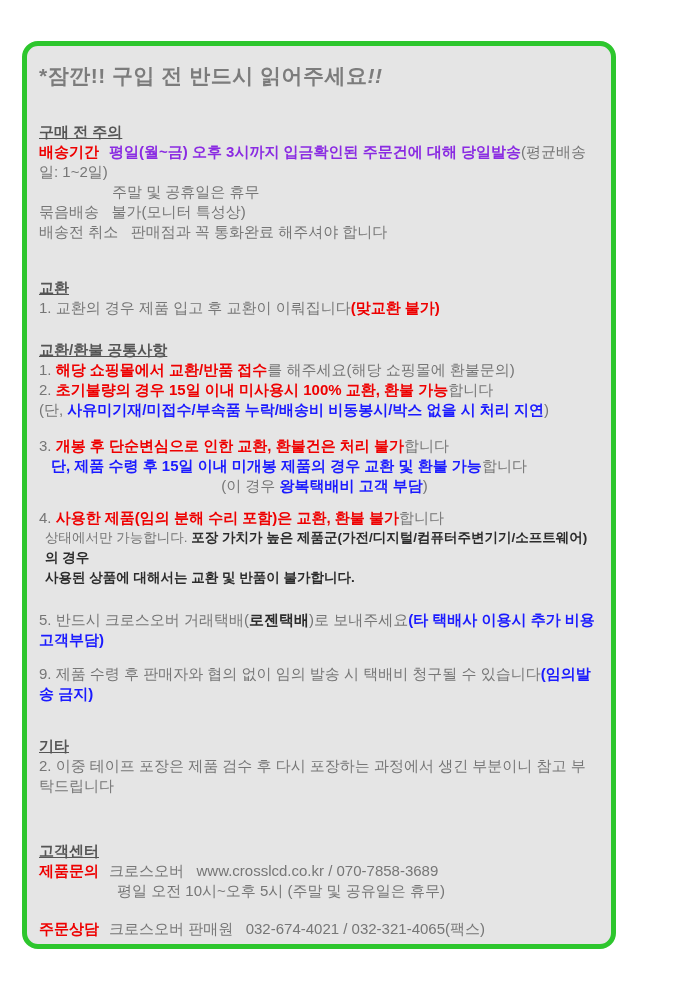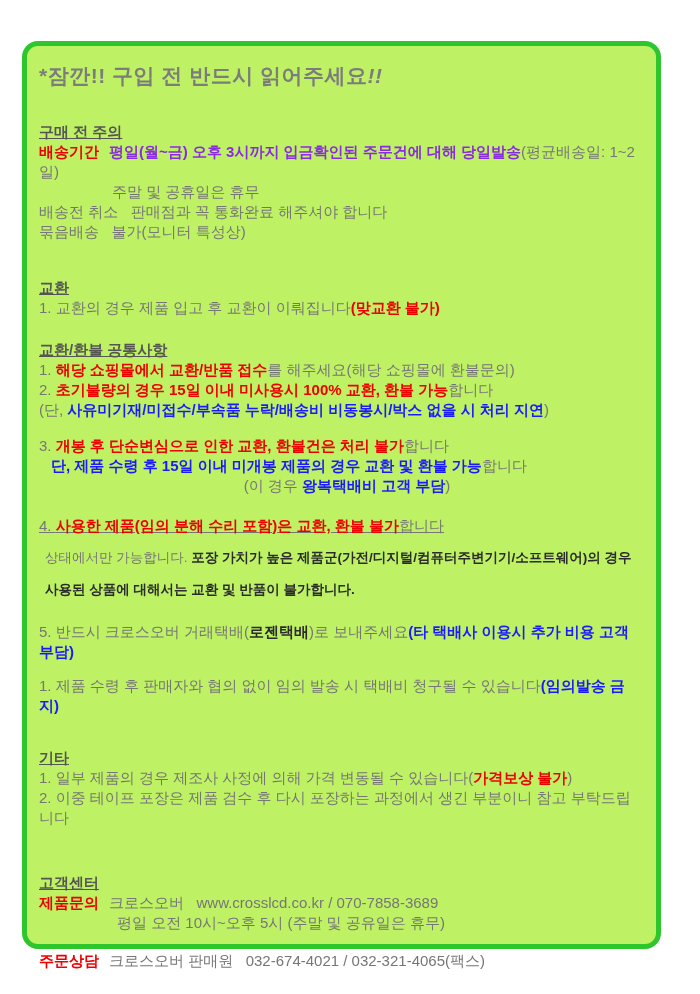--- a/index.html
+++ b/index.html
@@ -2,68 +2,67 @@
 <html><head>
 <meta charset="utf-8">
 <style>
   html,body{margin:0;padding:0;background:#ffffff;}
   body{
     width:700px;height:994px;position:relative;overflow:hidden;
     font-family:"Liberation Sans","DejaVu Sans",sans-serif;
   }
   .notice-box{
     position:absolute;left:22px;top:41px;
-    width:639px;height:908px;box-sizing:border-box;
+    width:594px;height:908px;box-sizing:border-box;
     border:5px solid #2dc62d;border-radius:16px;
-    background:#bef264;
+    background:#e5e5e5;
     padding:16px 14px 0 12px;
   }
   .title{
     font-size:21px;font-weight:bold;color:#7c7c7c;
     line-height:28px;letter-spacing:0.5px;white-space:pre-wrap;
   }
   .title .title-em{font-style:italic;font-weight:bold;}
   .blk{
     font-size:15px;line-height:20px;color:#767676;white-space:pre-wrap;
   }
   .blk.heading{font-weight:bold;color:#555555;text-decoration:underline;}
-  .blk.small{font-size:13.5px;margin-top:12px;}
+  .blk.small{font-size:13.5px;}
   .s-g{color:inherit;}
   .s-r{color:#ee0000;font-weight:bold;text-align:right;}
   .s-b{color:#1a1aff;font-weight:bold;}
   .s-p{color:#8a2be2;font-weight:bold;}
   .s-k{color:#2b2b2b;font-weight:bold;}
   .s-rl{color:#ee0000;font-weight:bold;display:inline-block;width:70px;}
 </style>
 </head>
 <body>
 
 <div class="notice-box">
   <div class="title"><span>*잠깐!! 구입 전 반드시 읽어주세요</span><span class="title-em">!!</span></div>
   <div>
       <div class="blk heading" style="margin-top: 32px;"><span class="s-g">구매 전 주의</span></div>
       <div class="blk line"><span class="s-rl">배송기간</span><span class="s-p">평일(월~금) 오후 3시까지 입금확인된 주문건에 대해 당일발송</span><span class="s-g">(평균배송일: 1~2일)</span></div>
       <div class="blk line" style="padding-left: 73px;"><span class="s-g">주말 및 공휴일은 휴무</span></div>
+      <div class="blk line"><span class="s-g">묶음배송   불가(모니터 특성상)</span></div>
       <div class="blk line"><span class="s-g">배송전 취소   판매점과 꼭 통화완료 해주셔야 합니다</span></div>
-      <div class="blk line"><span class="s-g">묶음배송   불가(모니터 특성상)</span></div>
       <div class="blk heading" style="margin-top: 36px;"><span class="s-g">교환</span></div>
       <div class="blk line"><span class="s-g">1. 교환의 경우 제품 입고 후 교환이 이뤄집니다</span><span class="s-r">(맞교환 불가)</span></div>
       <div class="blk heading" style="margin-top: 22px;"><span class="s-g">교환/환불 공통사항</span></div>
       <div class="blk line"><span class="s-g">1. </span><span class="s-r">해당 쇼핑몰에서 교환/반품 접수</span><span class="s-g">를 해주세요(해당 쇼핑몰에 환불문의)</span></div>
       <div class="blk line" style=""><span class="s-g">2. </span><span class="s-r">초기불량의 경우 15일 이내 미사용시 100% 교환, 환불 가능</span><span class="s-g">합니다</span></div>
       <div class="blk line"><span class="s-g">(단, </span><span class="s-b">사유미기재/미접수/부속품 누락/배송비 비동봉시/박스 없을 시 처리 지연</span><span class="s-g">)</span></div>
       <div class="blk line" style="margin-top: 16px;"><span class="s-g">3. </span><span class="s-r">개봉 후 단순변심으로 인한 교환, 환불건은 처리 불가</span><span class="s-g">합니다</span></div>
       <div class="blk line" style="padding-left: 12px;"><span class="s-b">단, 제품 수령 후 15일 이내 미개봉 제품의 경우 교환 및 환불 가능</span><span class="s-g">합니다</span></div>
       <div class="blk line" style="padding-left: 13px; text-align: center;"><span class="s-g">(이 경우 </span><span class="s-b">왕복택배비 고객 부담</span><span class="s-g">)</span></div>
-      <div class="blk line" style="margin-top: 20px; text-decoration: underline;"><span class="s-g">4. </span><span class="s-r">사용한 제품(임의 분해 수리 포함)은 교환, 환불 불가</span><span class="s-g">합니다</span></div>
+      <div class="blk line" style="margin-top: 12px;"><span class="s-g">4. </span><span class="s-r">사용한 제품(임의 분해 수리 포함)은 교환, 환불 불가</span><span class="s-g">합니다</span></div>
       <div class="blk small" style="padding-left: 6px;"><span class="s-g">상태에서만 가능합니다. </span><span class="s-k">포장 가치가 높은 제품군(가전/디지털/컴퓨터주변기기/소프트웨어)의 경우</span></div>
       <div class="blk small" style="padding-left: 6px;"><span class="s-k">사용된 상품에 대해서는 교환 및 반품이 불가합니다.</span></div>
       <div class="blk line" style="margin-top: 22px;"><span class="s-g">5. 반드시 크로스오버 거래택배(</span><span class="s-k">로젠택배</span><span class="s-g">)로 보내주세요</span><span class="s-b">(타 택배사 이용시 추가 비용 고객부담)</span></div>
-      <div class="blk line" style="margin-top: 14px;"><span class="s-g">1. 제품 수령 후 판매자와 협의 없이 임의 발송 시 택배비 청구될 수 있습니다</span><span class="s-b">(임의발송 금지)</span></div>
+      <div class="blk line" style="margin-top: 14px;"><span class="s-g">9. 제품 수령 후 판매자와 협의 없이 임의 발송 시 택배비 청구될 수 있습니다</span><span class="s-b">(임의발송 금지)</span></div>
       <div class="blk heading" style="margin-top: 32px;"><span class="s-g">기타</span></div>
-      <div class="blk line"><span class="s-g">1. 일부 제품의 경우 제조사 사정에 의해 가격 변동될 수 있습니다(</span><span class="s-r">가격보상 불가</span><span class="s-g">)</span></div>
       <div class="blk line"><span class="s-g">2. 이중 테이프 포장은 제품 검수 후 다시 포장하는 과정에서 생긴 부분이니 참고 부탁드립니다</span></div>
       <div class="blk heading" style="margin-top: 45px;"><span class="s-g">고객센터</span></div>
       <div class="blk line"><span class="s-rl">제품문의</span><span class="s-g">크로스오버   www.crosslcd.co.kr / 070-7858-3689</span></div>
       <div class="blk line" style="padding-left: 78px;"><span class="s-g">평일 오전 10시~오후 5시 (주말 및 공유일은 휴무)</span></div>
       <div class="blk line" style="margin-top: 18px;"><span class="s-rl">주문상담</span><span class="s-g">크로스오버 판매원   032-674-4021 / 032-321-4065(팩스)</span></div>
     </div>
 </div>
 
 </body></html>

